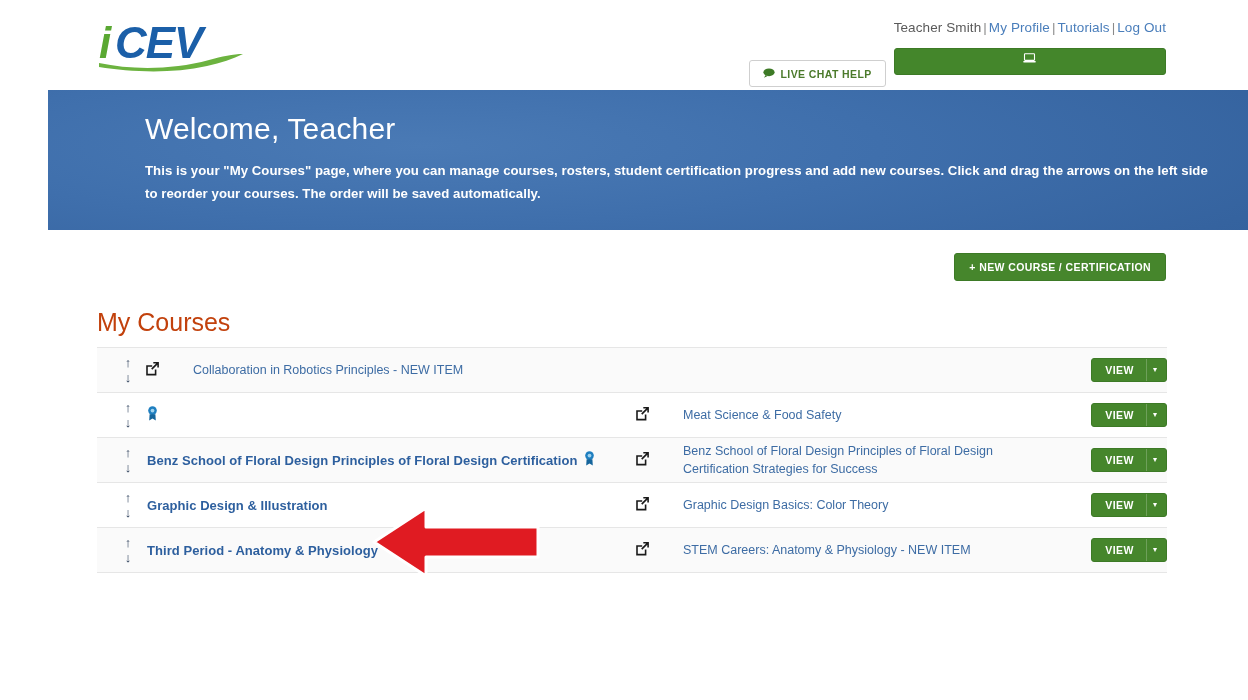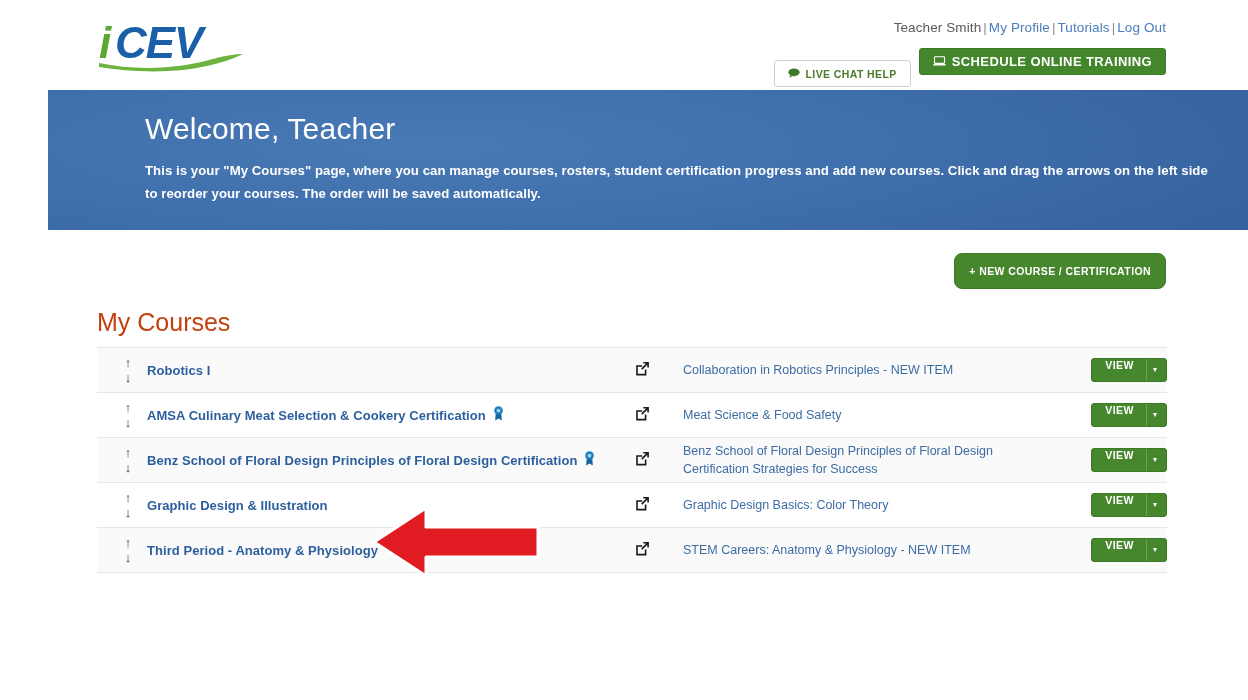--- a/index.html
+++ b/index.html
@@ -33,22 +33,23 @@
     background: #fff; color: #4b7a2b;
     font-size: 10.5px; font-weight: bold; letter-spacing: .4px;
     white-space: nowrap;
     margin-top: 12px;
   }
   .btn-training {
     display: flex; align-items: center; gap: 6px;
     height: 27px; padding: 0 13px;
     border: 1px solid #3d7a26; border-radius: 3px;
     background: #44862b; color: #fff;
-    font-size: 13px; font-weight: bold; letter-spacing: .4px;
+    font-size: 16px; font-weight: bold; letter-spacing: .4px;
     white-space: nowrap;
+    flex-direction: column;
   }
 
   
   .banner {
     position: relative; height: 140px; width: 100%;
     background: radial-gradient(ellipse 105% 160% at 30% 40%, #4a7ab5 0%, #3f6fac 35%, #35639f 70%, #2f5b96 100%);
     color: #fff;
     margin-left: 48px;
   }
   .banner-inner { position: absolute; left: 97px; top: 22px; width: 1070px; }
@@ -60,22 +61,22 @@
     font-size: 13.2px; font-weight: bold; line-height: 1.75;
     max-width: 1072px; letter-spacing: .05px;
   }
 
   
   .content { position: relative; padding-top: 0; }
 
   .new-course-wrap { position: absolute; right: 82px; top: 23px; }
   .btn-new-course {
     display: inline-flex; align-items: center; justify-content: center;
-    height: 36px; padding: 0 14px;
-    background: #46862c; border: 1px solid #3d7a26; border-radius: 8px;
+    height: 28px; padding: 0 14px;
+    background: #46862c; border: 1px solid #3d7a26; border-radius: 3px;
     color: #fff; font-size: 10.5px; font-weight: bold; letter-spacing: .4px;
     white-space: nowrap;
   }
 
   .courses-wrap { position: absolute; left: 97px; top: 78px; width: 1070px; }
 
   .courses-header { display: flex; align-items: flex-end; padding-bottom: 10px; }
   .courses-title { font-size: 25px; color: #c2410c; font-weight: normal; flex: 0 0 auto; }
   .hdr-spacer { flex: 1 1 auto; }
   .hdr-lastviewed {
@@ -115,21 +116,21 @@
 
   .cell-lesson { flex: 1 1 auto; padding-right: 14px; }
   .cell-lesson a {
     color: #3d6ca4; font-size: 12.5px; text-decoration: none; line-height: 1.45;
     display: inline-block;
   }
 
   .cell-options { flex: 0 0 104px; display: flex; align-items: center; justify-content: flex-end; }
 
   .btn-view {
-    display: inline-flex; 
+    display: inline-flex; align-items: center;
     height: 24px; border-radius: 3px; overflow: hidden;
     background: #46862c; border: 1px solid #3d7a26;
   }
   .btn-view .label {
     padding: 0 12px 0 13px; color: #fff;
     font-size: 10.5px; font-weight: bold; letter-spacing: .5px;
   }
   .btn-view .caret {
     padding: 0 9px 0 6px; color: #fff; font-size: 8px;
     border-left: 1px solid rgba(255,255,255,.22); line-height: 22px;
@@ -216,44 +217,40 @@
         </div>
         <div class="hdr-options">Course Options</div>
       </div>
 
       <div class="course-list" id="course-list">
           <div class="course-row alt">
             <div class="cell-arrows">
               <span class="arrow-up">↑</span>
               <span class="arrow-down">↓</span>
             </div>
+            <div class="cell-link">
+              <span class="icon-extlink"><svg width="15" height="15" viewBox="0 0 15 15">
+                  <path d="M1.2 4.2 h6 v1.6 h-4.4 v7.0 h7.0 v-4.3 h1.6 v5.9 h-10.2 z" fill="#1a1a1a"></path>
+                  <path d="M8.3 1.0 h5.6 v5.6 h-1.6 v-2.9 l-5.0 5.0 l-1.15 -1.15 l5.0 -5.0 h-2.85 z" fill="#1a1a1a"></path>
+                </svg></span>
+            </div>
+            <div class="cell-lesson"><a href="#">Collaboration in Robotics Principles - NEW ITEM</a></div>
+            <div class="cell-options">
+              <div class="btn-view">
+                <span class="label">VIEW</span>
+                <span class="caret">▾</span>
+              </div>
+            </div>
+          </div>
+          <div class="course-row">
+            <div class="cell-arrows">
+              <span class="arrow-up">↑</span>
+              <span class="arrow-down">↓</span>
+            </div>
             <div class="cell-name">
-              <a href="#">Robotics I</a>
-            </div>
-            <div class="cell-link">
-              <span class="icon-extlink"><svg width="15" height="15" viewBox="0 0 15 15">
-                  <path d="M1.2 4.2 h6 v1.6 h-4.4 v7.0 h7.0 v-4.3 h1.6 v5.9 h-10.2 z" fill="#1a1a1a"></path>
-                  <path d="M8.3 1.0 h5.6 v5.6 h-1.6 v-2.9 l-5.0 5.0 l-1.15 -1.15 l5.0 -5.0 h-2.85 z" fill="#1a1a1a"></path>
-                </svg></span>
-            </div>
-            <div class="cell-lesson"><a href="#">Collaboration in Robotics Principles - NEW ITEM</a></div>
-            <div class="cell-options">
-              <div class="btn-view">
-                <span class="label">VIEW</span>
-                <span class="caret">▾</span>
-              </div>
-            </div>
-          </div>
-          <div class="course-row">
-            <div class="cell-arrows">
-              <span class="arrow-up">↑</span>
-              <span class="arrow-down">↓</span>
-            </div>
-            <div class="cell-name">
-              <a href="#">AMSA Culinary Meat Selection &amp; Cookery Certification</a>
               <span class="icon-badge"><svg width="11" height="15" viewBox="0 0 11 15">
                   <circle cx="5.5" cy="4.6" r="4.3" fill="#1f7fc0"></circle>
                   <circle cx="5.5" cy="4.6" r="1.9" fill="#9fd2ee"></circle>
                   <path d="M2.6 8.2 L2.2 14.6 L5.5 12.6 L8.8 14.6 L8.4 8.2 Z" fill="#15659c"></path>
                 </svg></span>
             </div>
             <div class="cell-link">
               <span class="icon-extlink"><svg width="15" height="15" viewBox="0 0 15 15">
                   <path d="M1.2 4.2 h6 v1.6 h-4.4 v7.0 h7.0 v-4.3 h1.6 v5.9 h-10.2 z" fill="#1a1a1a"></path>
                   <path d="M8.3 1.0 h5.6 v5.6 h-1.6 v-2.9 l-5.0 5.0 l-1.15 -1.15 l5.0 -5.0 h-2.85 z" fill="#1a1a1a"></path>

